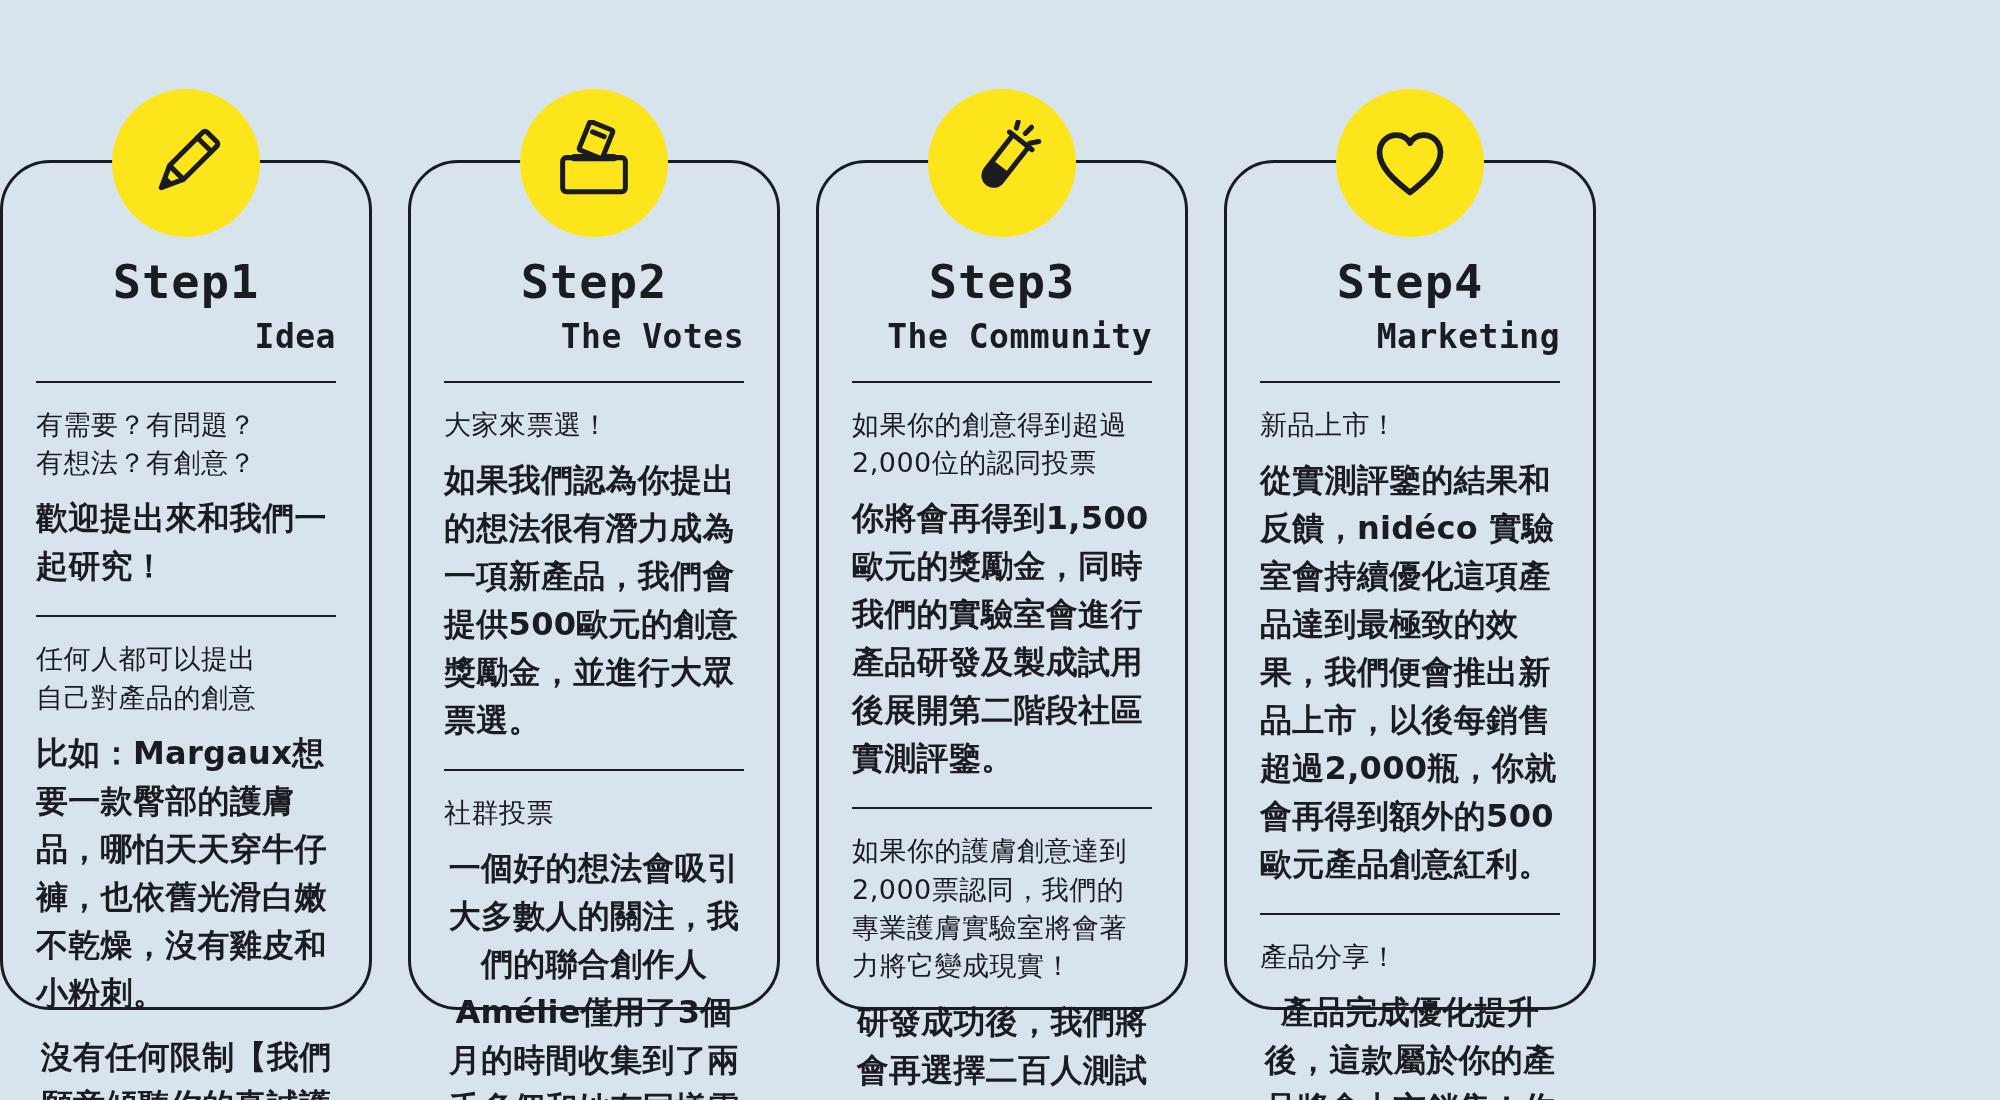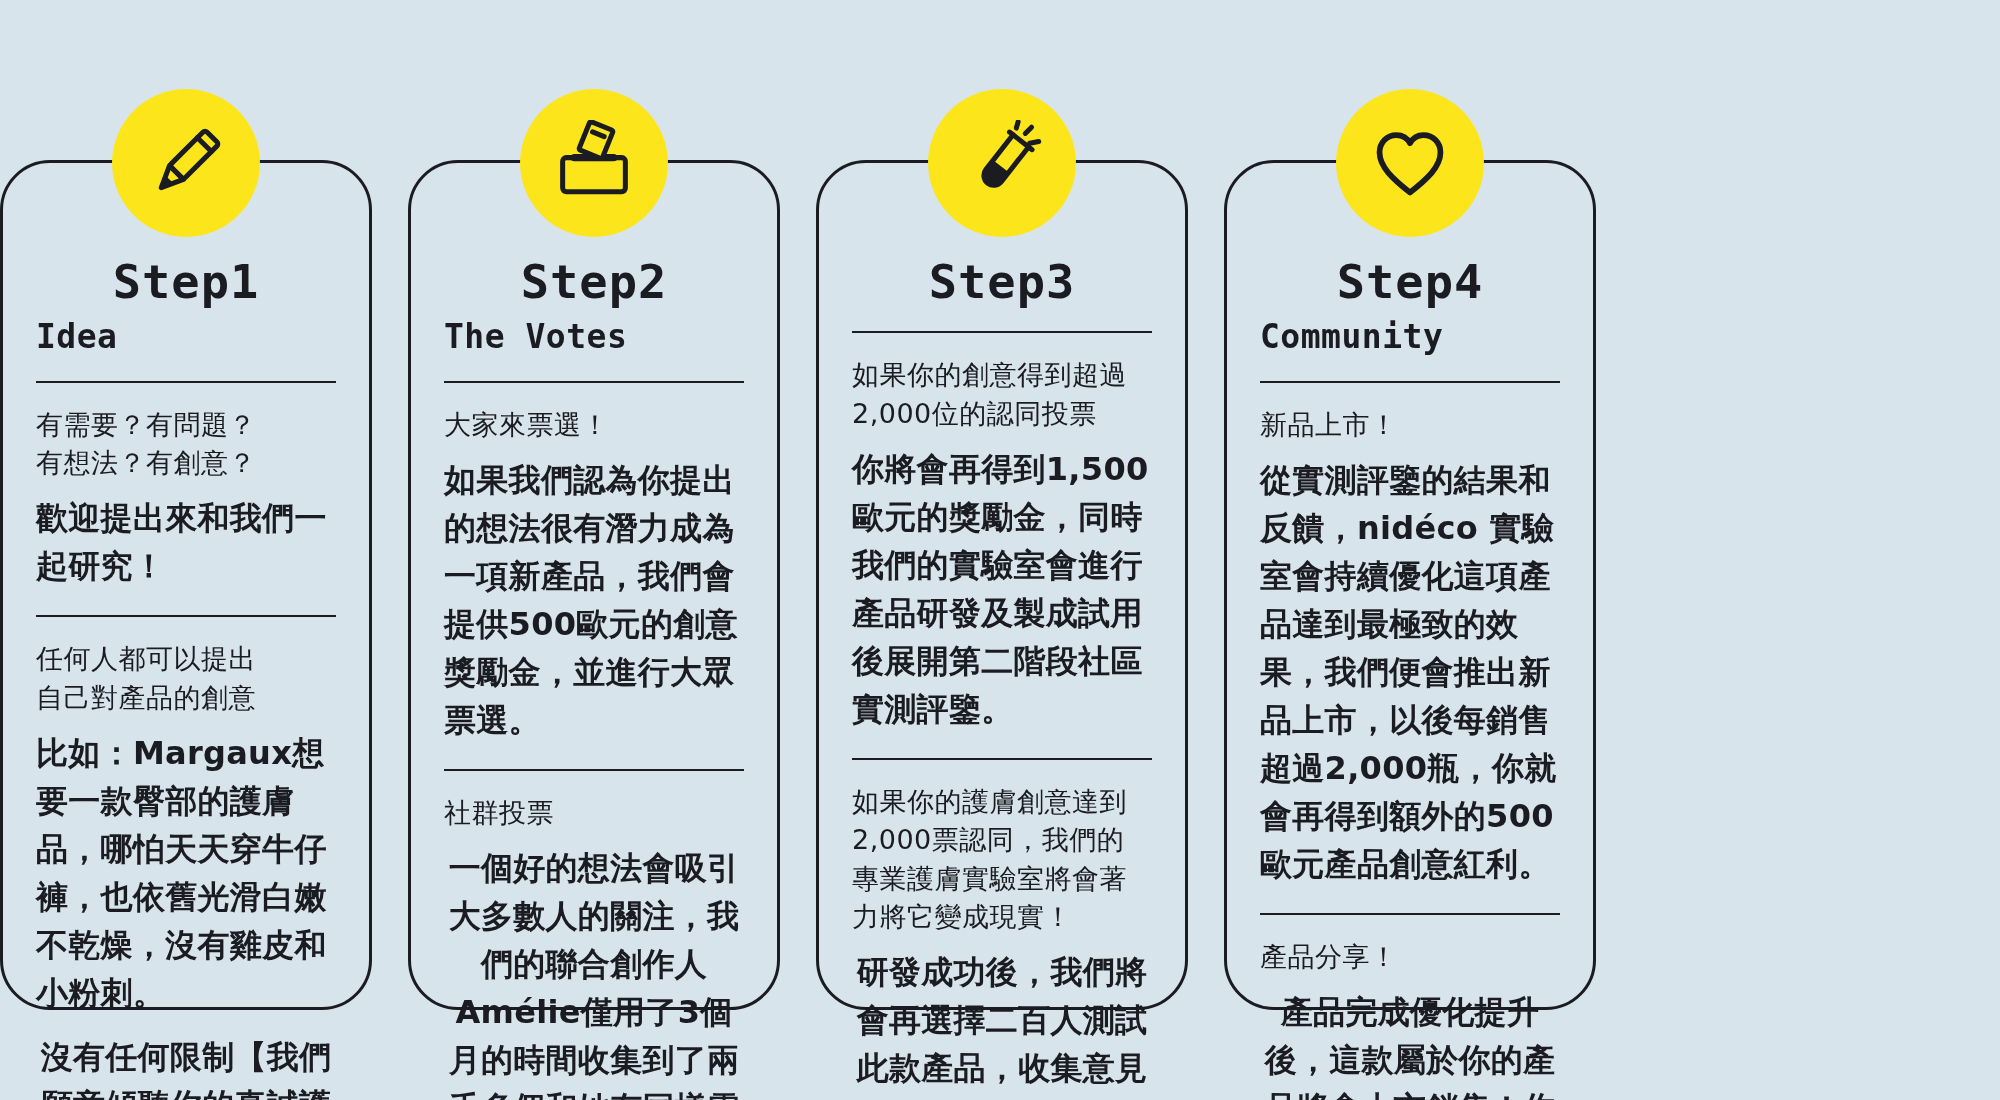--- a/index.html
+++ b/index.html
@@ -64,21 +64,21 @@
     line-height: 1.05;
     text-align: center;
     letter-spacing: 1px;
   }
 
   .subtitle {
     font-family: "DejaVu Sans Mono", "Liberation Mono", monospace;
     font-size: 33px;
     font-weight: 700;
     line-height: 1.1;
-    text-align: left;
+    text-align: right;
     margin-top: 13px;
     letter-spacing: 0.5px;
   }
 
   .rule {
     border: none;
     border-top: 2px solid #1b1b22;
     margin: 25px 0 23px;
   }
 
@@ -158,40 +158,41 @@
           <path d="M17.5 7 V31.5 a5.5 5.5 0 0 0 11 0 V7"></path>
           <line x1="15" y1="7" x2="31" y2="7"></line>
           <path d="M17.5 25 V31.5 a5.5 5.5 0 0 0 11 0 V25 Z" fill="#1b1b22" stroke="none"></path>
         </g>
         <line x1="37" y1="7.5" x2="40.5" y2="4"></line>
         <line x1="39.5" y1="13" x2="44.5" y2="12"></line>
         <line x1="32" y1="4.5" x2="33" y2="1"></line>
       </svg>
     </div>
     <h2 class="title">Step3</h2>
+    <h3 class="subtitle">The Community</h3>
     <hr class="rule">
     <h4 class="heading">如果你的創意得到超過
 2,000位的認同投票</h4>
     <p class="bodytext">你將會再得到1,500歐元的獎勵金，同時我們的實驗室會進行產品研發及製成試用後展開第二階段社區實測評鑒。</p>
     <hr class="rule">
     <h4 class="heading">如果你的護膚創意達到
 2,000票認同，我們的
 專業護膚實驗室將會著
 力將它變成現實！</h4>
     <p class="bodytext">研發成功後，我們將會再選擇二百人測試此款產品，收集意見然後進一步優化，</p>
   </section>
 
   <section class="card">
     <div class="badge">
       <svg viewBox="0 0 48 48" fill="none" stroke="#1b1b22" stroke-width="3.2" stroke-linejoin="round" stroke-linecap="round">
         <path d="M24 40.5 C14.5 33 7 26.2 7 18.2 C7 12.6 11.2 8.4 16.4 8.4 C19.7 8.4 22.6 10.2 24 13 C25.4 10.2 28.3 8.4 31.6 8.4 C36.8 8.4 41 12.6 41 18.2 C41 26.2 33.5 33 24 40.5 Z"></path>
       </svg>
     </div>
     <h2 class="title">Step4</h2>
-    <h3 class="subtitle">Community</h3>
+    <h3 class="subtitle">Marketing</h3>
     <hr class="rule">
     <h4 class="heading">新品上市！</h4>
     <p class="bodytext">從實測評鑒的結果和反饋，nidéco 實驗室會持續優化這項產品達到最極致的效果，我們便會推出新品上市，以後每銷售超過2,000瓶，你就會再得到額外的500歐元產品創意紅利。</p>
     <hr class="rule">
     <h4 class="heading">產品分享！</h4>
     <p class="bodytext">產品完成優化提升後，這款屬於你的產品將會上市銷售！你的護膚金點子將與千萬消費者分享。你將成為聯合創作人，獲得屬於你的專屬獎勵。</p>
   </section>
 
 </div>
 

